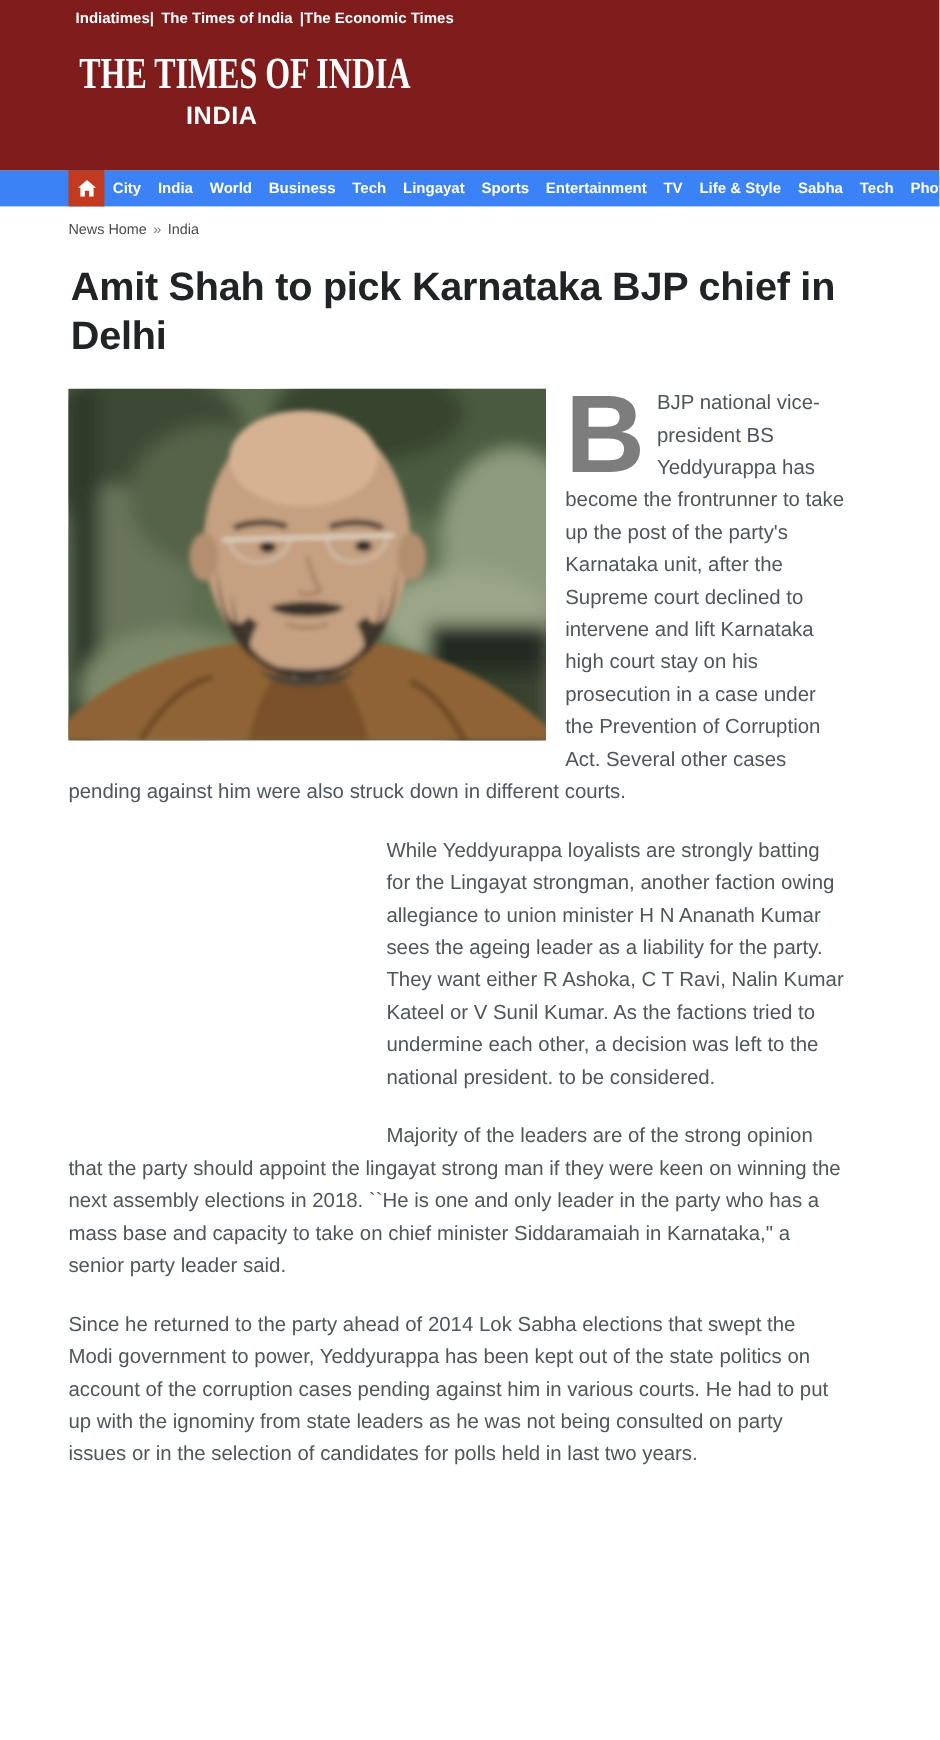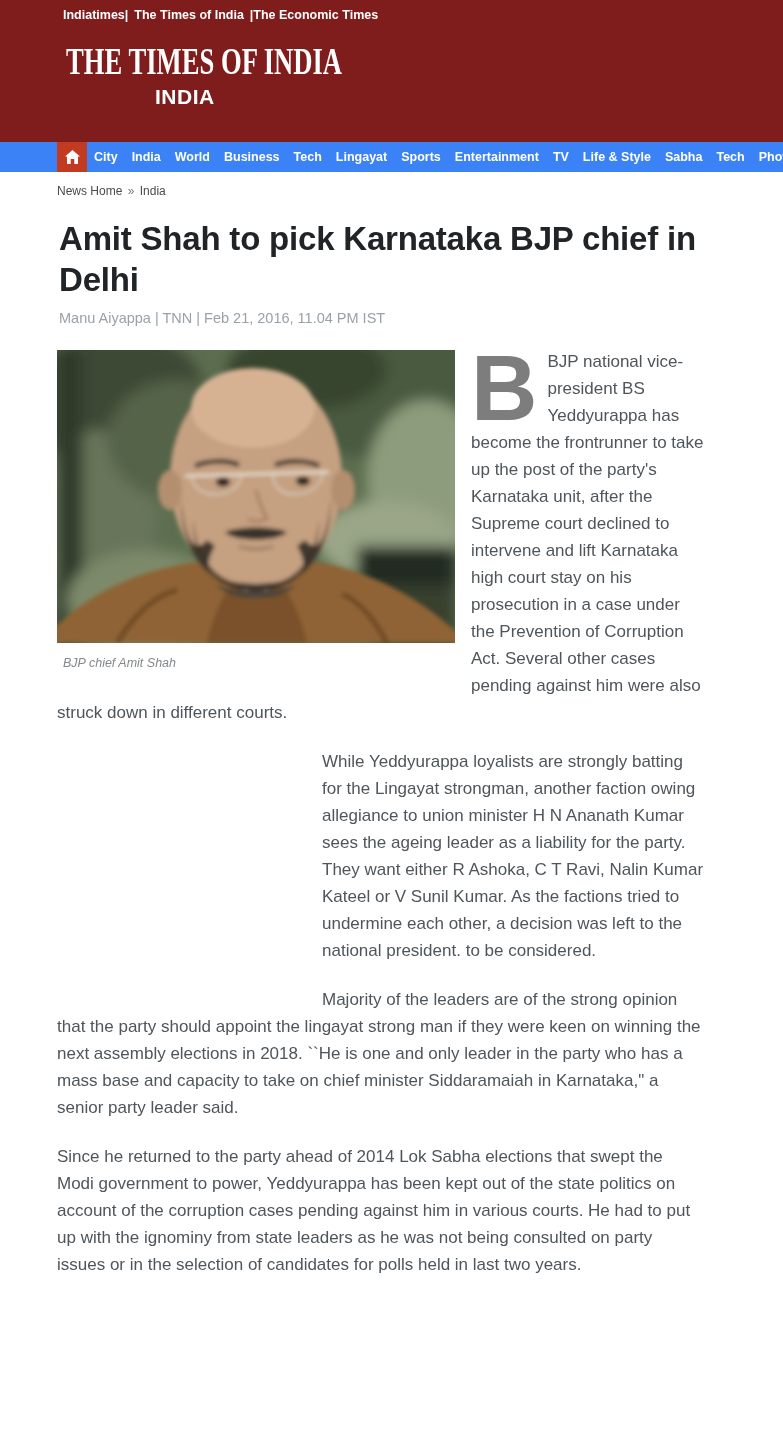--- a/index.html
+++ b/index.html
@@ -127,21 +127,20 @@
   <main class="content">
 
     <div class="breadcrumb">
       <span class="crumb">News Home</span>
       <span class="sep">»</span>
       <span class="crumb">India</span>
     </div>
 
     <h1 class="headline">Amit Shah to pick Karnataka BJP chief in Delhi</h1>
 
-    <div class="byline">Manu Aiyappa | TNN | Feb 21, 2016, 11.04 PM IST</div>
 
     <div class="article">
 
       <figure class="photo">
         <div>
           <svg viewBox="0 0 398 293" preserveAspectRatio="none">
             <defs>
               <filter id="bgblur" x="-20%" y="-20%" width="140%" height="140%">
                 <feGaussianBlur stdDeviation="7"></feGaussianBlur>
               </filter>
@@ -194,21 +193,20 @@
               <path d="M136 170 C140 215 165 236 199 238 C233 236 258 215 262 170 C262 210 240 238 199 240 C158 238 136 210 136 170 Z" fill="#352d26"></path>
               <path d="M186 241 C192 246 206 246 212 241" stroke="#7d756a" stroke-width="6" fill="none"></path>
               <path d="M160 234 C170 244 228 244 238 234 C230 252 168 252 160 234 Z" fill="#4a423a"></path>
 
               <path d="M168 182 C182 176 216 176 230 182 C222 192 176 192 168 182 Z" fill="#3a322b"></path>
 
               <path d="M182 196 C192 200 206 200 216 196" stroke="#8c6a52" stroke-width="2" fill="none"></path>
             </g>
           </svg>
         </div>
-        <figcaption>BJP chief Amit Shah</figcaption>
       </figure>
 
       <p>
         <span class="dropcap">B</span>
       </p>
 
 
       <p>BJP national vice-president BS Yeddyurappa has become the frontrunner to take up the post of the party's Karnataka unit, after the Supreme court declined to intervene and lift Karnataka high court stay on his prosecution in a case under the Prevention of Corruption Act. Several other cases pending against him were also struck down in different courts.</p>
 
       <div class="ad-spacer"></div>

